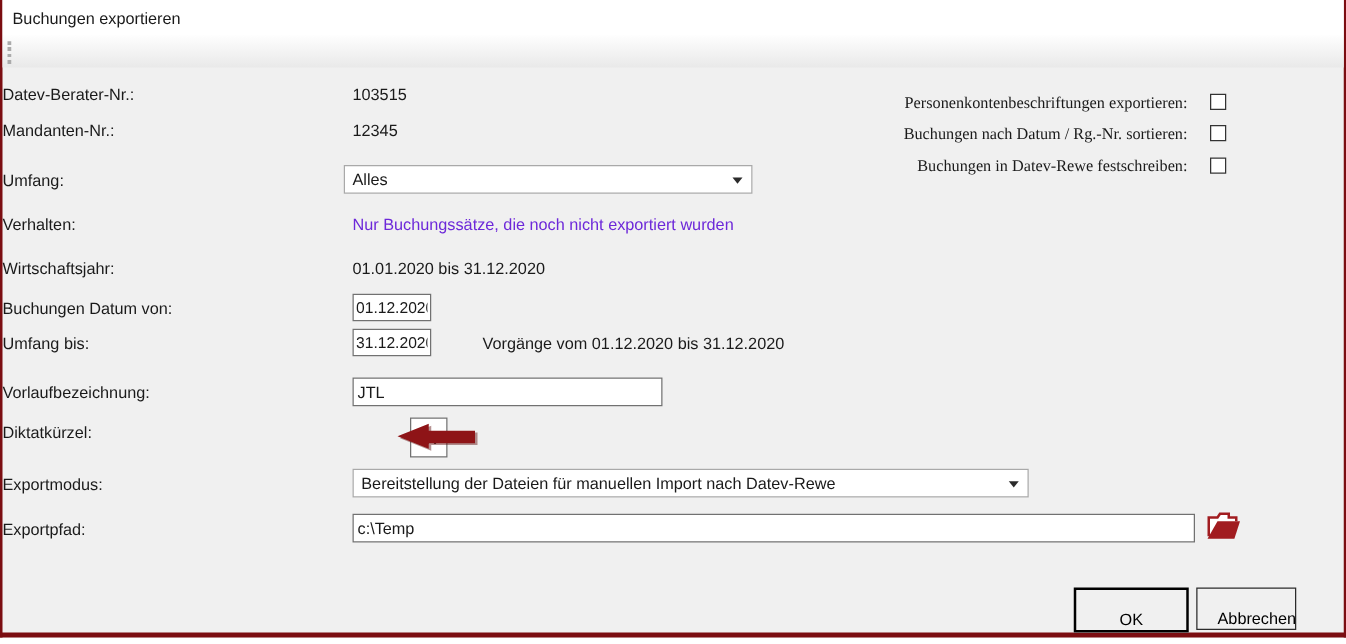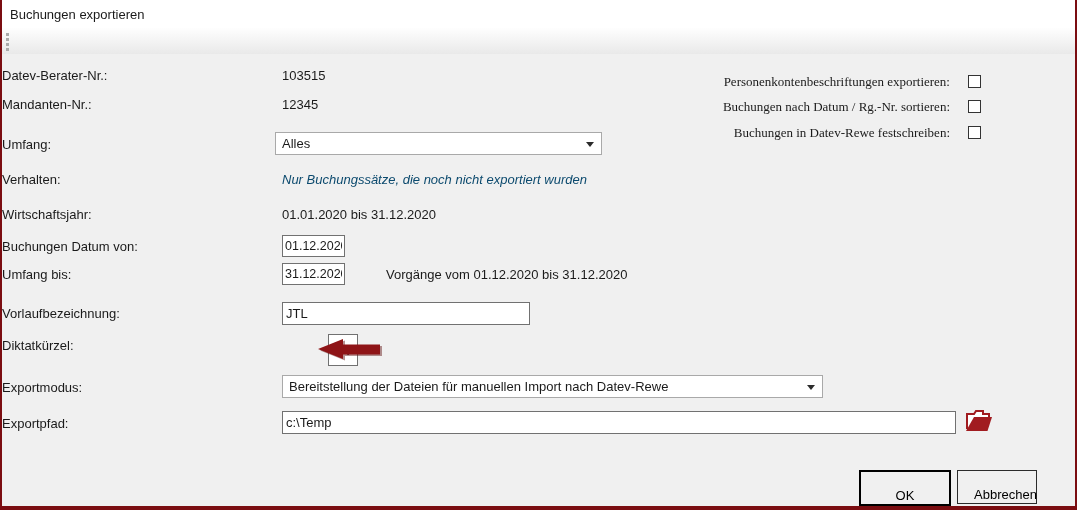--- a/index.html
+++ b/index.html
@@ -19,21 +19,21 @@
   .toolbar{
     position:absolute;left:0;top:28px;right:0;height:26px;
     background:linear-gradient(to bottom,#fefefe,#e9e9e9);
   }
   .grip{
     position:absolute;left:4px;top:5px;width:3px;height:19px;
     background:repeating-linear-gradient(to bottom,#ababab 0 3px,transparent 3px 5px);
   }
   .lbl{position:absolute;left:0;width:256px;line-height:16px;}
   .val{position:absolute;left:280px;line-height:16px;white-space:pre;}
-  .gray{color:#0c4a6e;font-style:italic;}
+  .gray{color:#6d28d9;}
   .rlbl{position:absolute;left:560px;width:388px;text-align:right;line-height:16px;font-family:Liberation Serif, serif;}
   .cb{
     position:absolute;left:966px;width:13px;height:13px;box-sizing:border-box;
     background:#ffffff;border:1px solid #333333;
   }
   .txt{
     position:absolute;box-sizing:border-box;background:#ffffff;
     border:1px solid #717171;font-family:inherit;font-size:13px;color:#1a1a1a;
     padding:0 3px;margin:0;
   }

